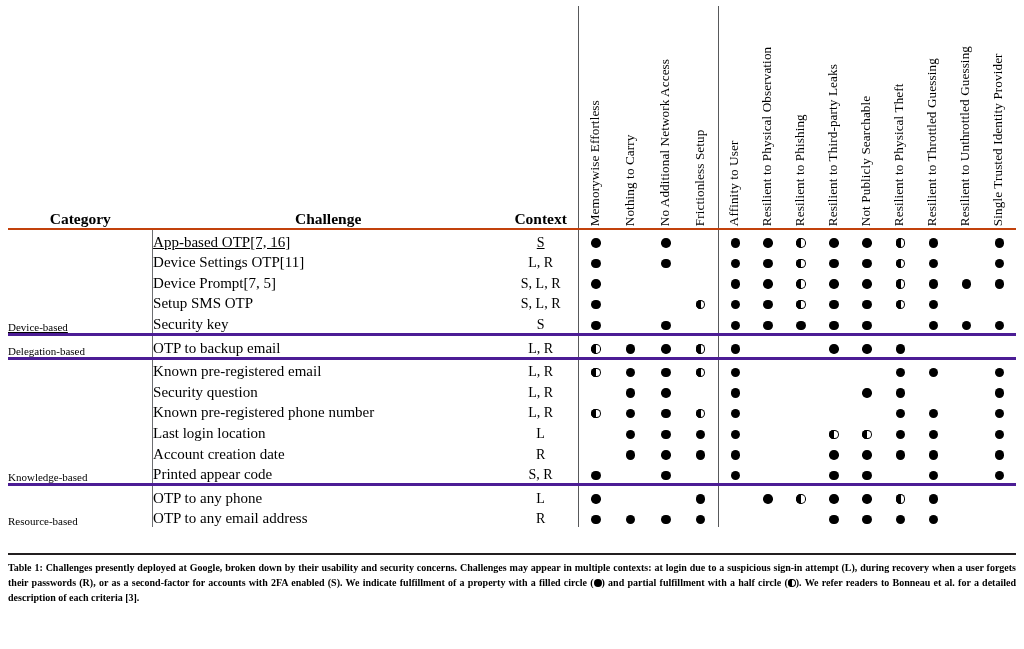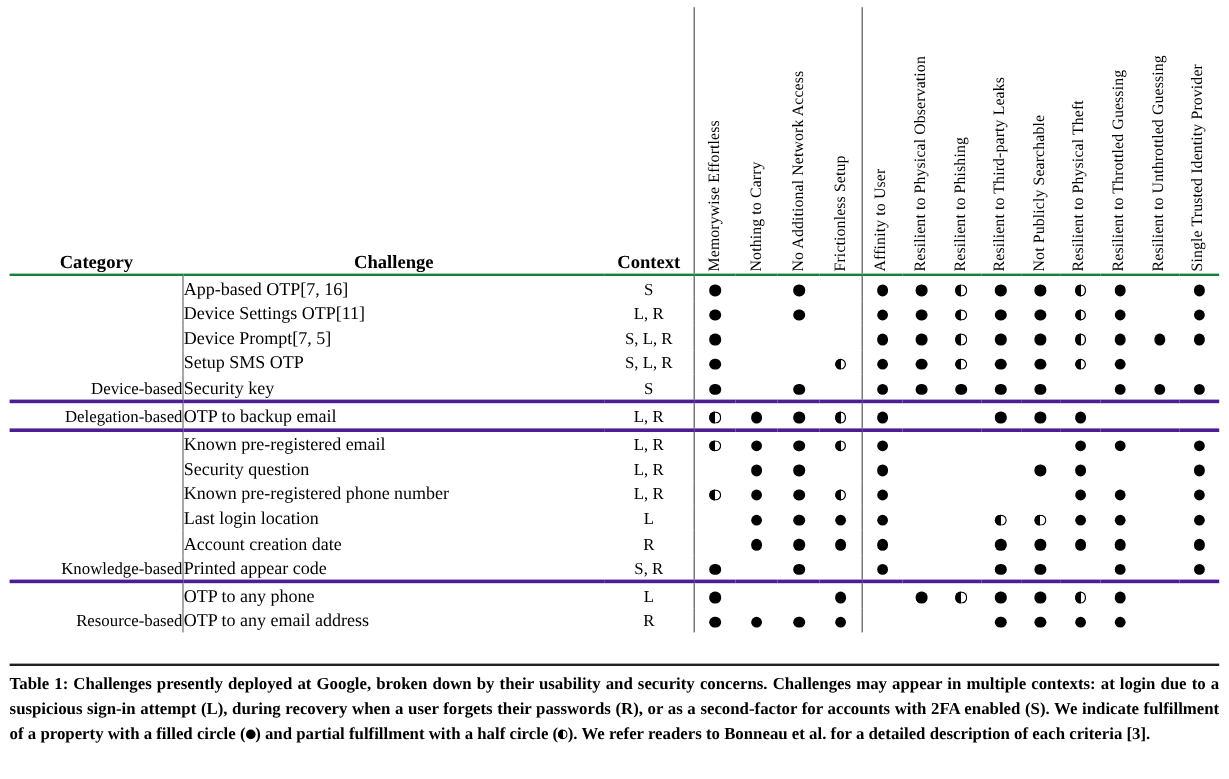--- a/index.html
+++ b/index.html
@@ -15,21 +15,21 @@
   
   .tbl{
     position:absolute;
     left:8px; top:6px;
     width:1008px;
     border-collapse:collapse;
     table-layout:fixed;
   }
   .tbl td,.tbl th{padding:0;margin:0;vertical-align:bottom;}
   .rule-mid{border-top:3px solid #4c1d95;}
-  .rule-thick{border-top:2px solid #15803d;}
+  .rule-thick{border-top:2px solid #c2410c;text-decoration:underline;}
 
   
   .hdr-row td{height:222px;vertical-align:bottom;}
   .vhead{
     height:218px;
     position:relative;
   }
   .vhead span{
     position:absolute;
     left:50%;
@@ -45,22 +45,22 @@
 
   .colhead{
     font-weight:bold;
     font-size:15.5px;
     text-align:center;
     padding-bottom:5px;
   }
 
   
   .cat{
-    font-size:14px;
-    text-align:right;
+    font-size:11px;
+    text-align:left;
     vertical-align:middle;
     padding-right:4px;
   }
   .chal{
     font-size:15px;
     text-align:left;
     padding-left:11px;
     height:20.6px;
     white-space:nowrap;
   }
@@ -92,21 +92,21 @@
     vertical-align:middle;
   }
   .dot-none{display:inline-block;width:9.5px;height:9.5px;vertical-align:middle;}
 
   
   .caption{
     position:absolute;
     left:8px;
     top:553px;
     width:1008px;
-    font-size:14px;
+    font-size:10px;
     font-weight:bold;
     line-height:1.50;
     text-align:justify;
     text-justify:inter-word;
     border-top:2px solid #231f20;
     padding-top:5px;
   }
   .caption .cdot{
     display:inline-block;width:8px;height:8px;border-radius:50%;
     background:#000;vertical-align:middle;position:relative;top:-1px;

